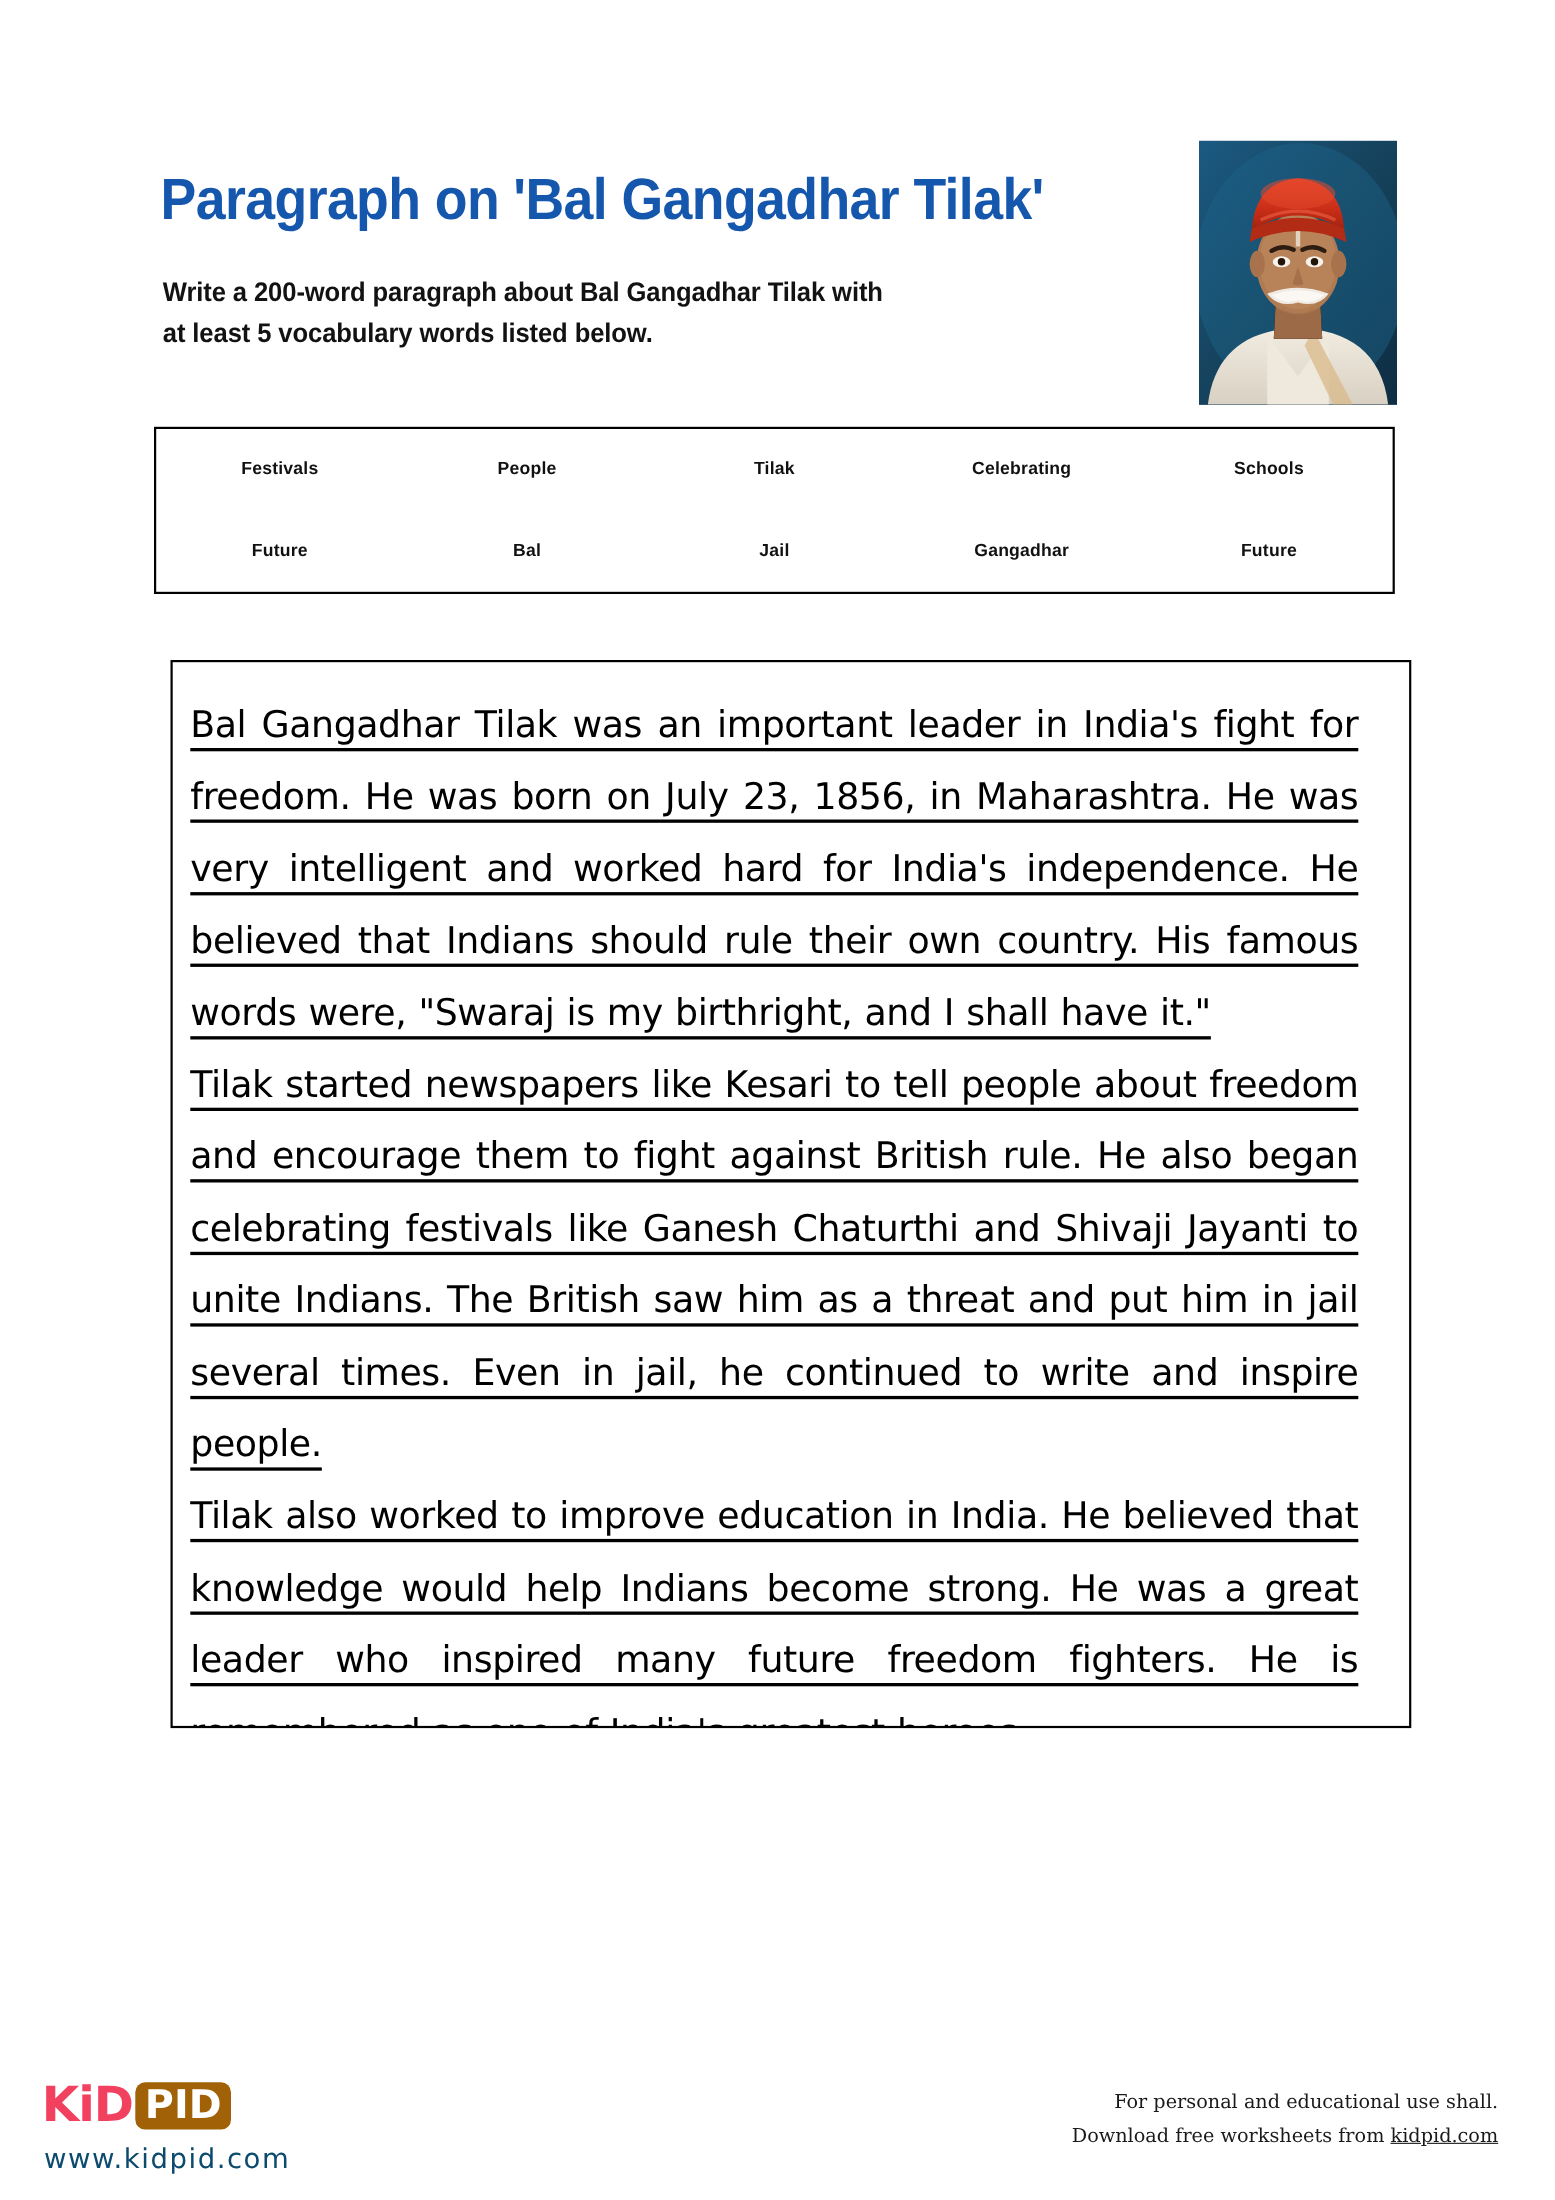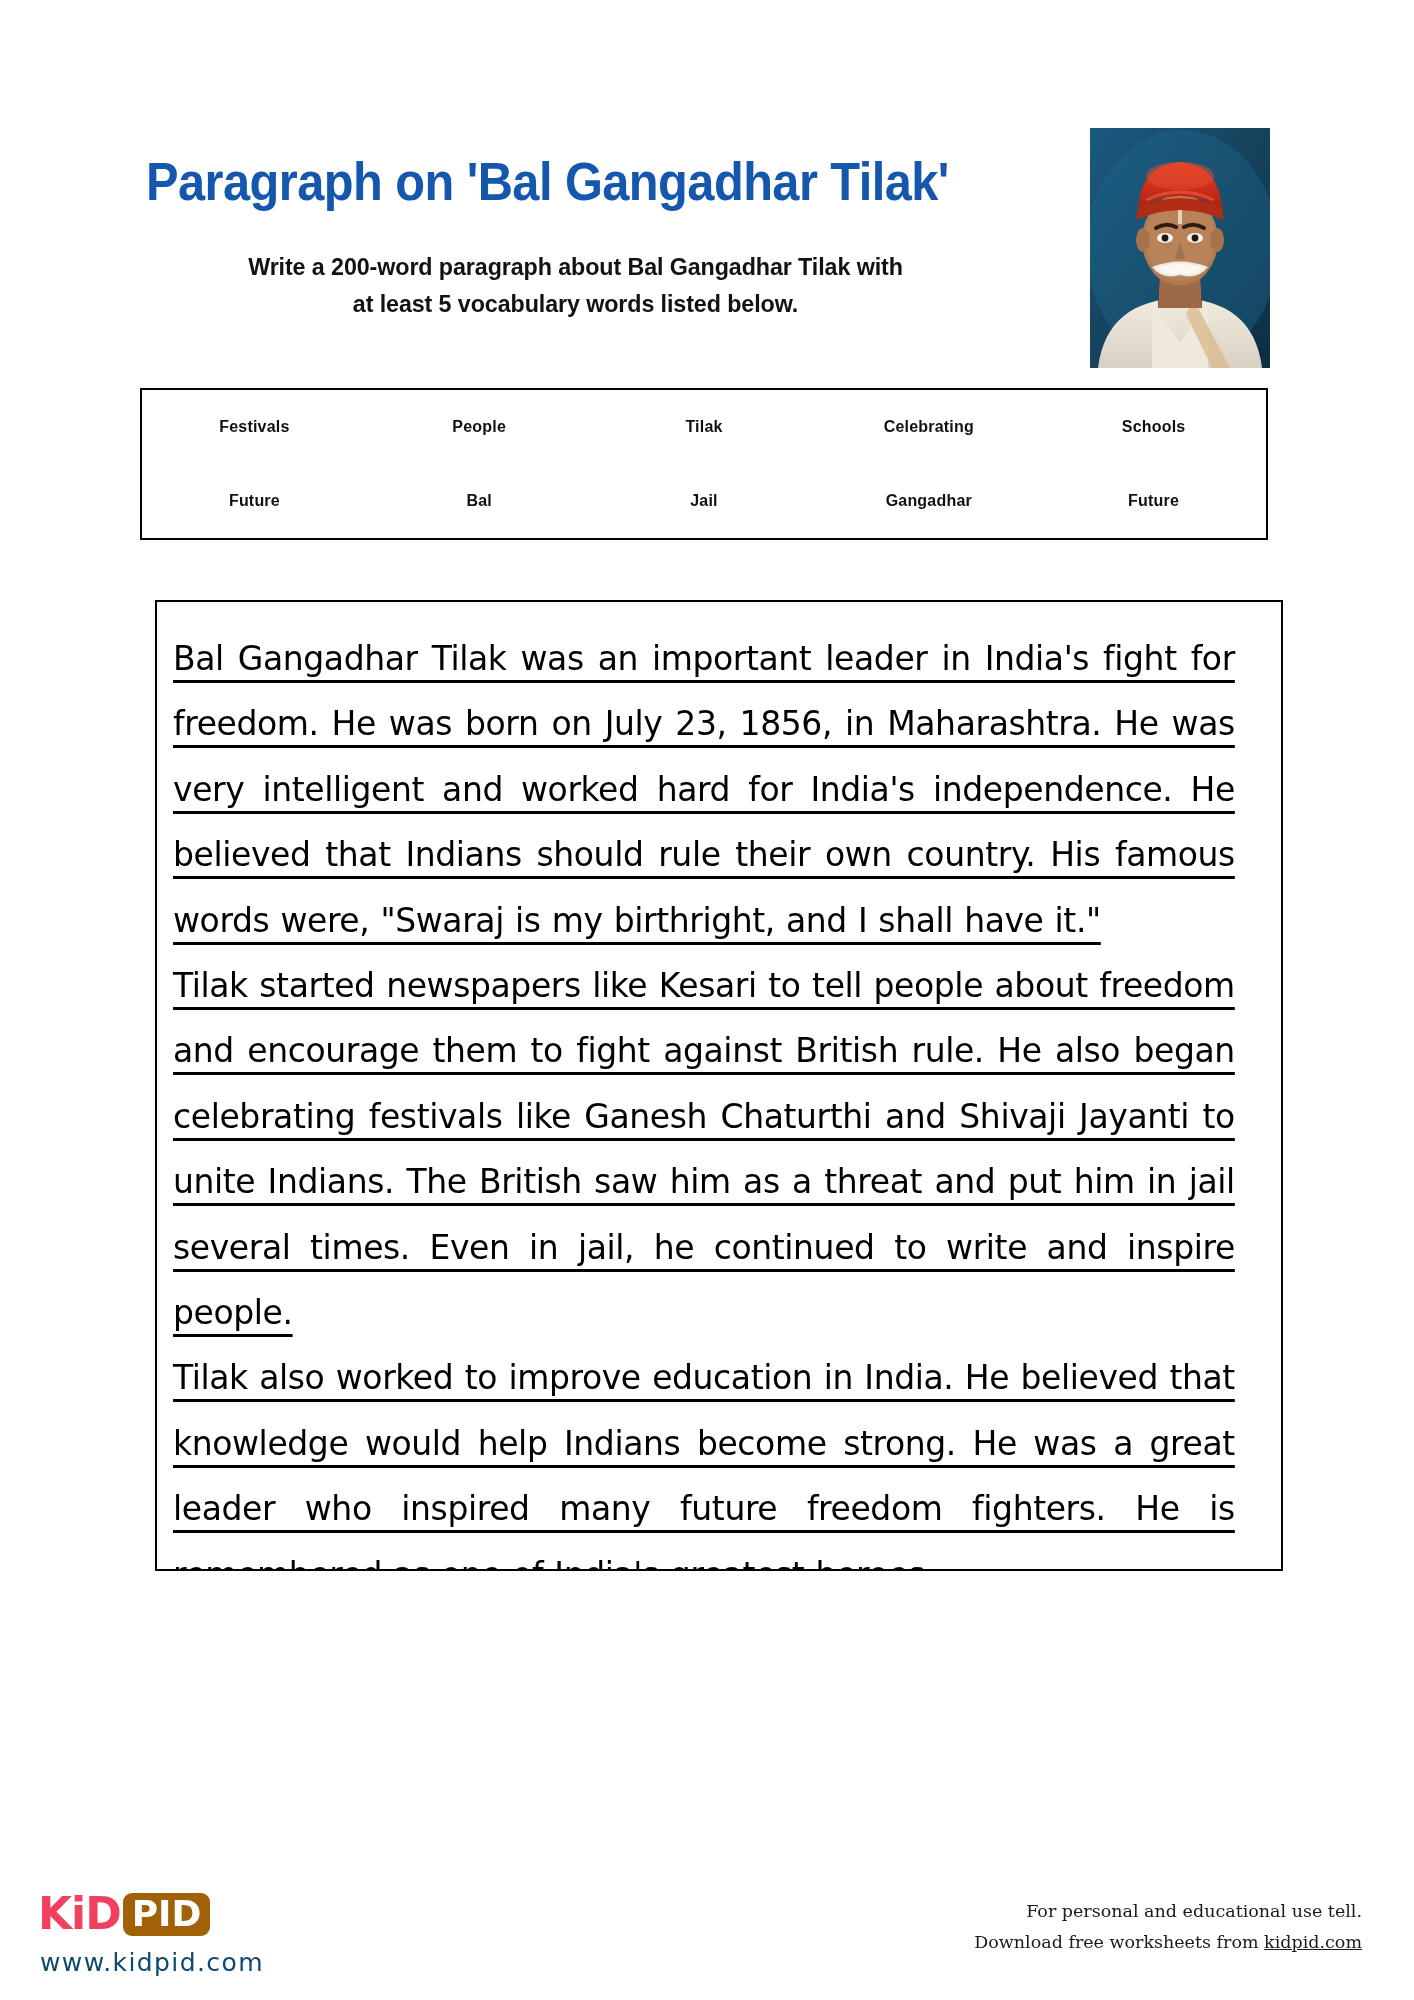--- a/index.html
+++ b/index.html
@@ -21,21 +21,20 @@
     background: #ffffff;
   }
 
   
   .header {
     position: absolute;
     left: 0;
     top: 0;
     width: 1213px;
     height: 390px;
-    text-align: center;
   }
 
   .title {
     position: absolute;
     left: 146px;
     top: 155px;
     color: #1657ae;
     font-family: "Liberation Sans Narrow", "Liberation Sans", sans-serif;
     font-size: 53px;
     font-weight: bold;
@@ -302,18 +301,18 @@
   <div class="footer">
     <div class="logo">
       <span class="logo-kid">KiD</span>
       <span class="logo-pid-wrap">
         <span class="logo-pid">PID</span>
       </span>
     </div>
     <div class="logo-url">www.kidpid.com</div>
 
     <div class="footer-note">
-      <span class="note-line">For personal and educational use tell.</span>
+      <span class="note-line">For personal and educational use shall.</span>
       <span class="note-line"><span>Download free worksheets from </span><a class="footer-link" href="#">kidpid.com</a></span>
     </div>
   </div>
 
 </div>
 
 </body></html>

